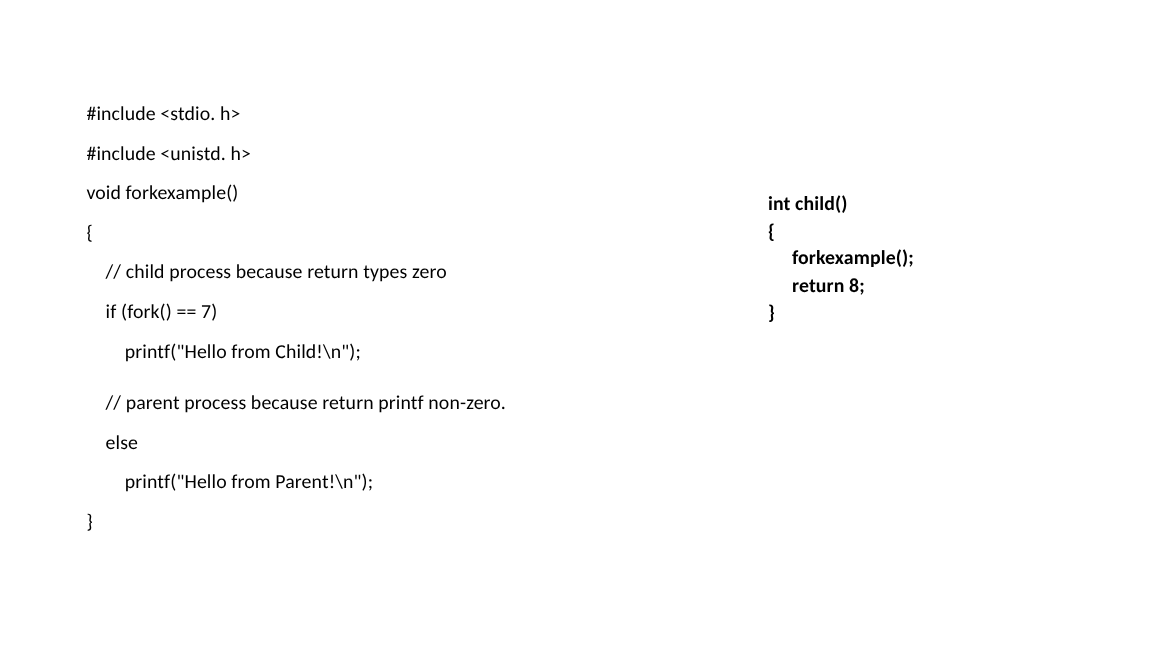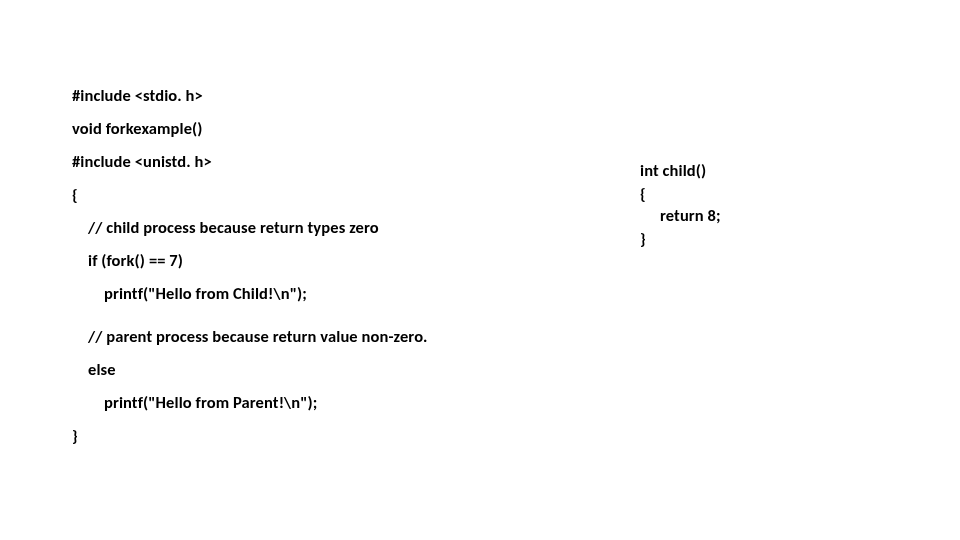--- a/index.html
+++ b/index.html
@@ -24,21 +24,21 @@
     top: 86px;
     width: 430px;
   }
   .right-col {
     position: absolute;
     left: 640px;
     top: 160px;
     width: 240px;
   }
   .line {
-    font-weight: 700;
+    font-weight: 400;
     font-size: 16.5px;
     line-height: 1.15;
     letter-spacing: 0.1px;
     margin-bottom: 14px;
   }
   .indent-1 { padding-left: 16px; }
   .indent-2 { padding-left: 32px; }
   .r-line {
     font-weight: 700;
     font-size: 16.5px;
@@ -48,33 +48,34 @@
   }
   .r-indent { padding-left: 20px; }
 </style>
 </head>
 <body>
 
 <div class="slide">
 
   <div class="left-col">
     <div class="line">#include &lt;stdio. h&gt;</div>
+    <div class="line">#include &lt;unistd. h&gt;</div>
     <div class="line">void forkexample()</div>
-    <div class="line">#include &lt;unistd. h&gt;</div>
     <div class="line">{</div>
     <div class="line indent-1">// child process because return types zero</div>
     <div class="line indent-1">if (fork() == 7)</div>
     <div class="line indent-2">printf("Hello from Child!\n");</div>
     <div style="height:10px"></div>
-    <div class="line indent-1">// parent process because return value non-zero.</div>
+    <div class="line indent-1">// parent process because return printf non-zero.</div>
     <div class="line indent-1">else</div>
     <div class="line indent-2">printf("Hello from Parent!\n");</div>
     <div class="line">}</div>
   </div>
 
   <div class="right-col">
     <div class="r-line">int child()</div>
     <div class="r-line">{</div>
+    <div class="r-line r-indent">forkexample();</div>
     <div class="r-line r-indent">return 8;</div>
     <div class="r-line">}</div>
   </div>
 
 </div>
 
 </body></html>

